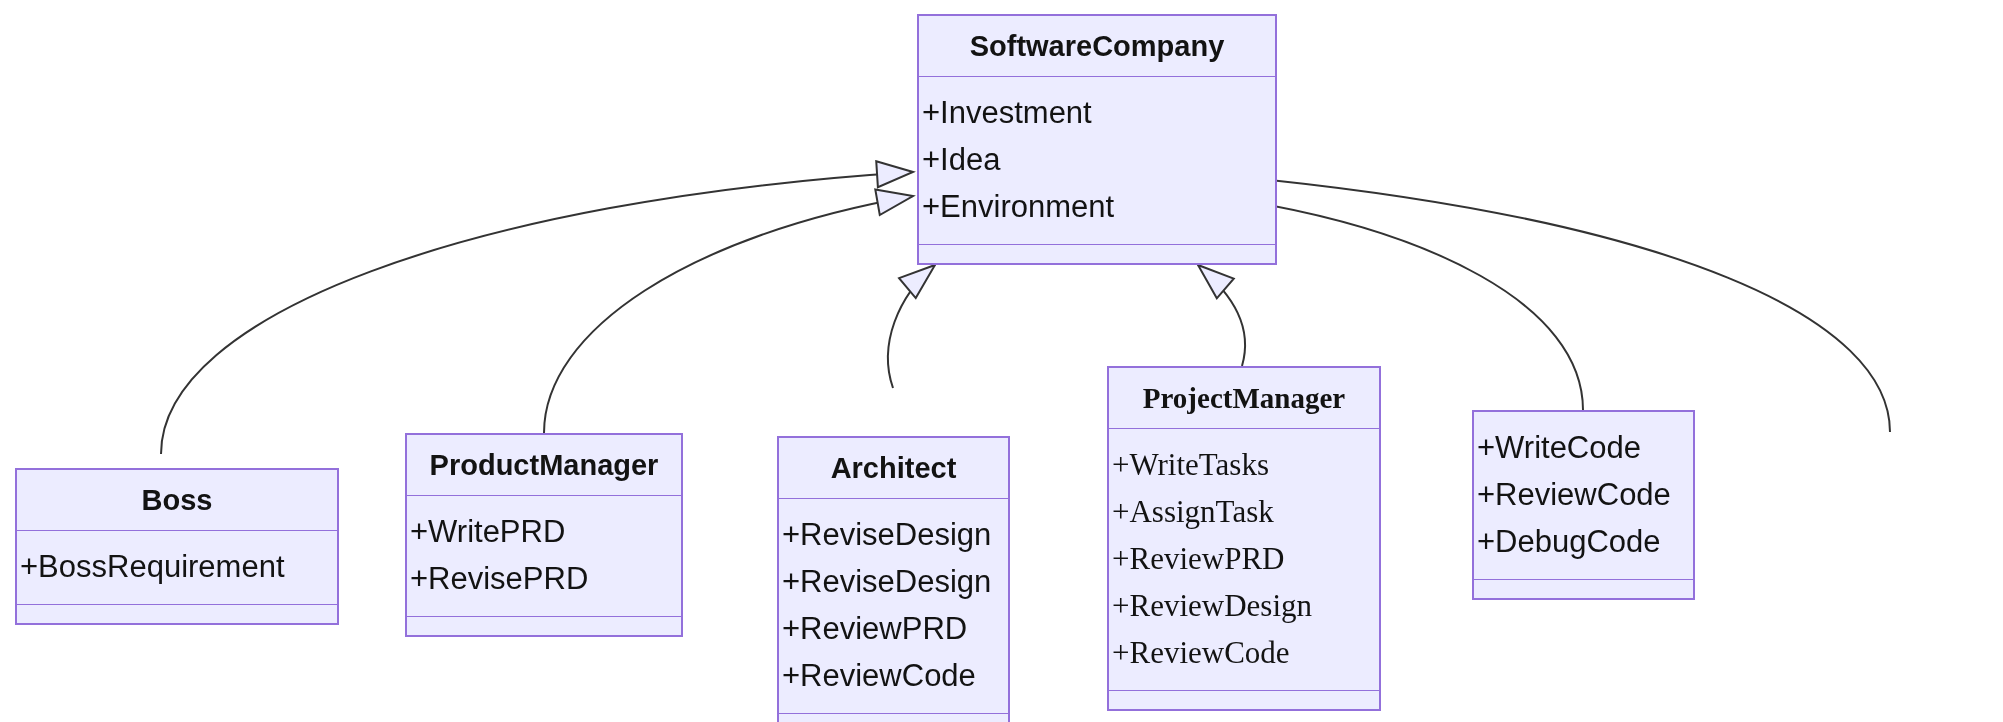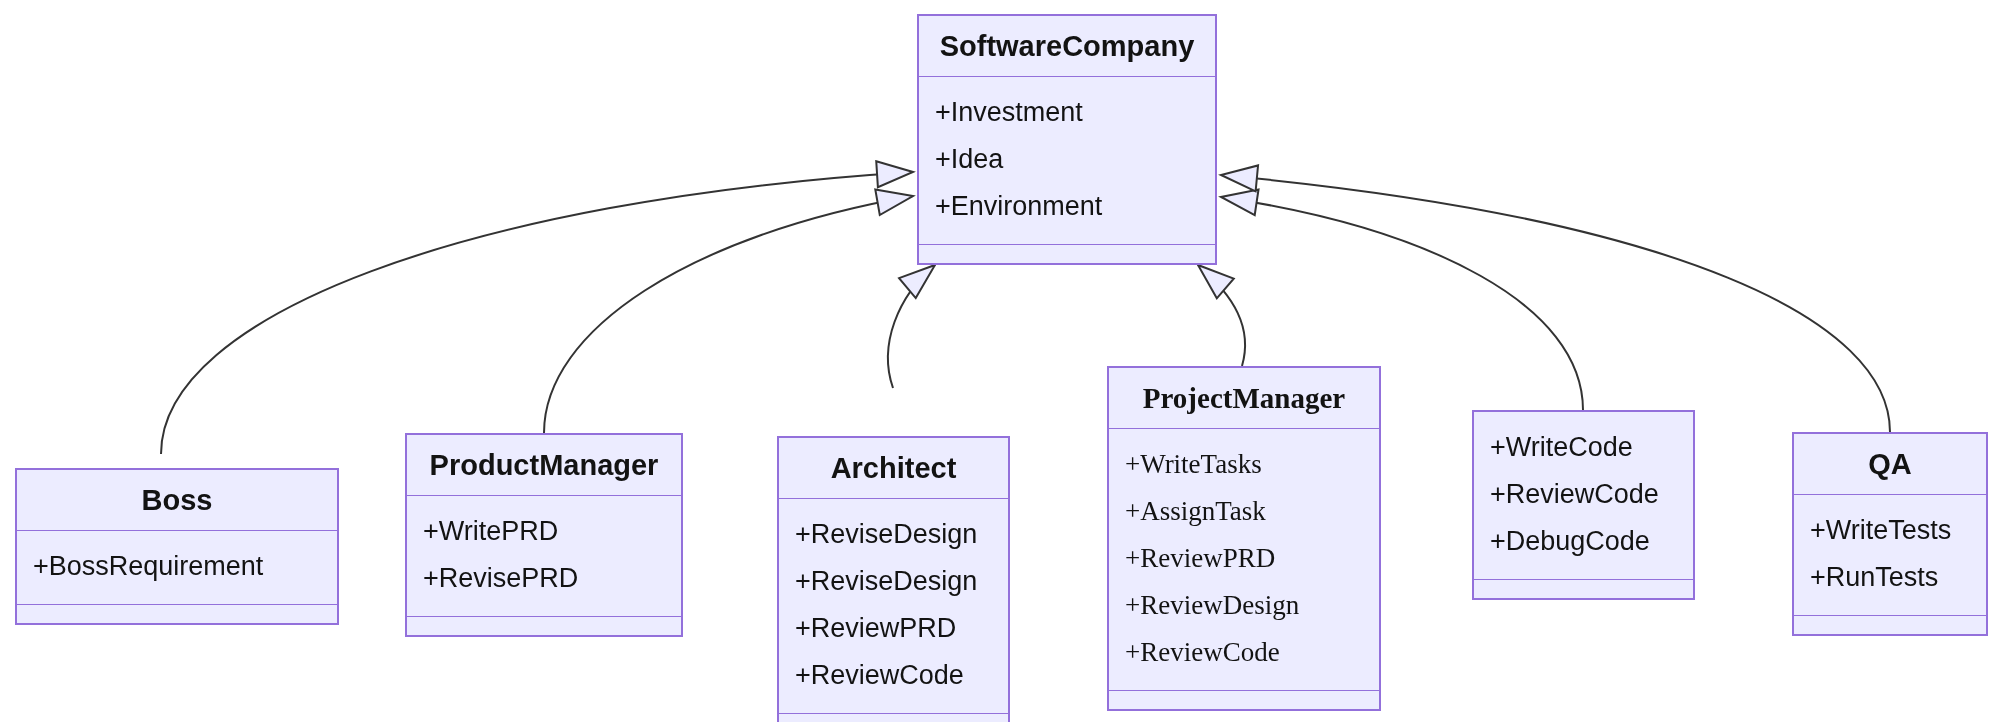--- a/index.html
+++ b/index.html
@@ -31,22 +31,22 @@
     height: 60px;
     display: flex;
     align-items: center;
     justify-content: center;
     font-weight: bold;
     font-size: 29px;
     border-bottom: 1.5px solid #9370DB;
     white-space: nowrap;
   }
   .cls-attrs {
-    padding: 12px 16px 14px 16px;
-    font-size: 27px;
+    padding: 12px 16px 14px 3px;
+    font-size: 31px;
     line-height: 47px;
     white-space: nowrap;
   }
   .cls-methods {
     height: 18px;
     border-top: 1.5px solid #9370DB;
   }
   .edge-path {
     fill: none;
     stroke: #333333;
@@ -65,21 +65,21 @@
       </marker>
     </defs>
     <path class="edge-path" d="M 161 454 C 161 315, 470 200, 913 172" marker-end="url(#inherit)"></path>
     <path class="edge-path" d="M 544 433 C 544 330, 690 235, 913 196" marker-end="url(#inherit)"></path>
     <path class="edge-path" d="M 893 388 C 878 345, 898 296, 935 265" marker-end="url(#inherit)"></path>
     <path class="edge-path" d="M 1242 366 C 1253 328, 1234 296, 1198 265" marker-end="url(#inherit)"></path>
     <path class="edge-path" d="M 1583 410 C 1583 305, 1430 228, 1221 197" marker-end="url(#inherit)"></path>
     <path class="edge-path" d="M 1890 432 C 1890 320, 1680 218, 1221 175" marker-end="url(#inherit)"></path>
   </svg>
 
-  <div class="cls" style="left:917px; top:14px; width:300px;">
+  <div class="cls" style="left:917px; top:14px; width:360px;">
     <div class="cls-title">SoftwareCompany</div>
     <div class="cls-attrs">
       <div>+Investment</div>
       <div>+Idea</div>
       <div>+Environment</div>
     </div>
     <div class="cls-methods"></div>
   </div>
 
   <div class="cls" style="left:15px; top:468px; width:324px;">
@@ -124,22 +124,14 @@
 
   <div class="cls" style="left:1472px; top:410px; width:223px;">
     <div class="cls-attrs">
       <div>+WriteCode</div>
       <div>+ReviewCode</div>
       <div>+DebugCode</div>
     </div>
     <div class="cls-methods"></div>
   </div>
 
-  <div class="cls" style="left:1792px; top:432px; width:196px;">
-    <div class="cls-title">QA</div>
-    <div class="cls-attrs">
-      <div>+WriteTests</div>
-      <div>+RunTests</div>
-    </div>
-    <div class="cls-methods"></div>
-  </div>
 
 </div>
 
 </body></html>

